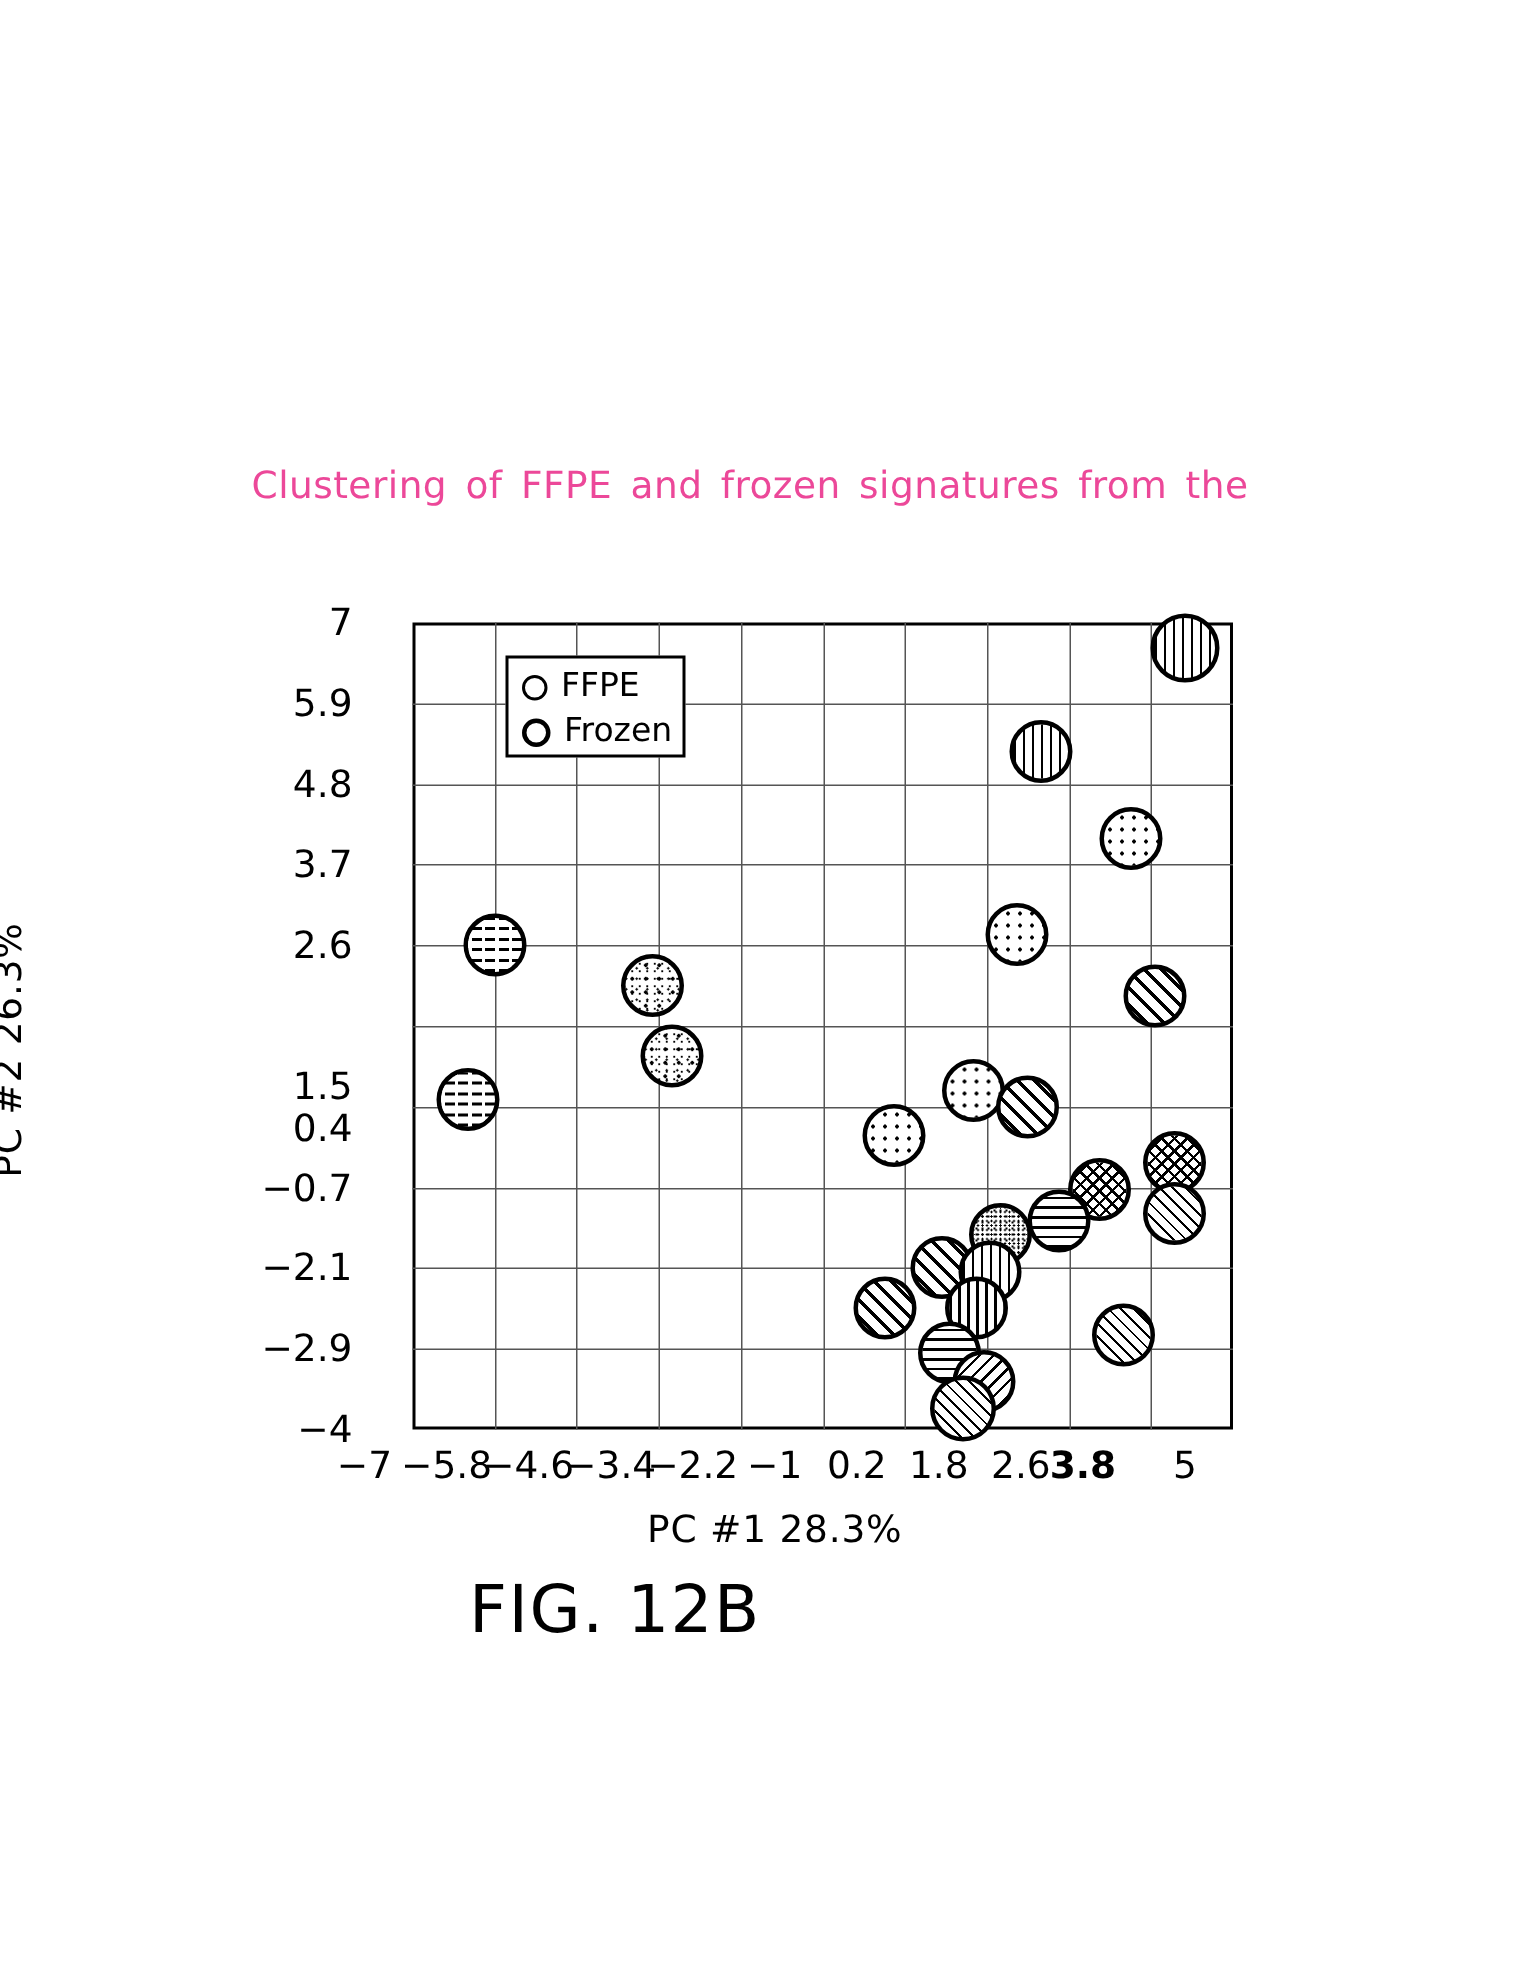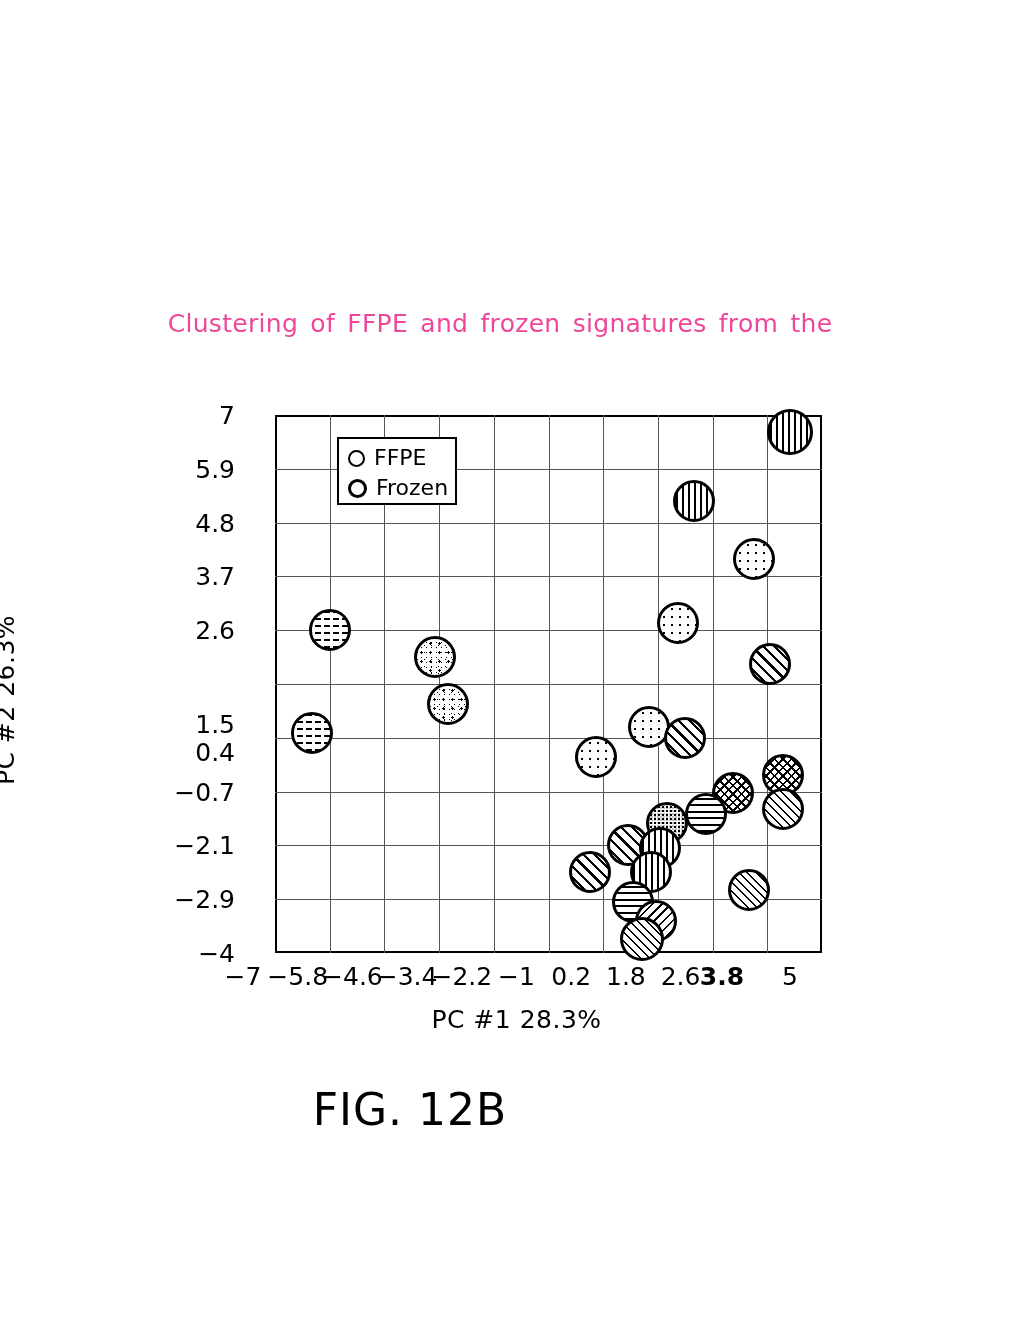--- a/index.html
+++ b/index.html
@@ -84,21 +84,21 @@
   .xtitle{
     position:absolute;left:243px;top:1005px;width:547px;
     text-align:center;
     font-family:"DejaVu Sans",sans-serif;
     font-size:25px;letter-spacing:.5px;
   }
   .figcaption{
     position:absolute;left:0;top:1048px;width:820px;
     text-align:center;
     font-family:"DejaVu Sans",sans-serif;
-    font-size:44px;letter-spacing:1px;margin-top:36px;
+    font-size:44px;letter-spacing:1px;
   }
 
   
   .legend{
     position:absolute;left:62px;top:22px;
     width:120px;height:68px;
     border:2px solid #000;
     background:#fff;
     box-sizing:border-box;
     padding:4px 0 0 9px;

